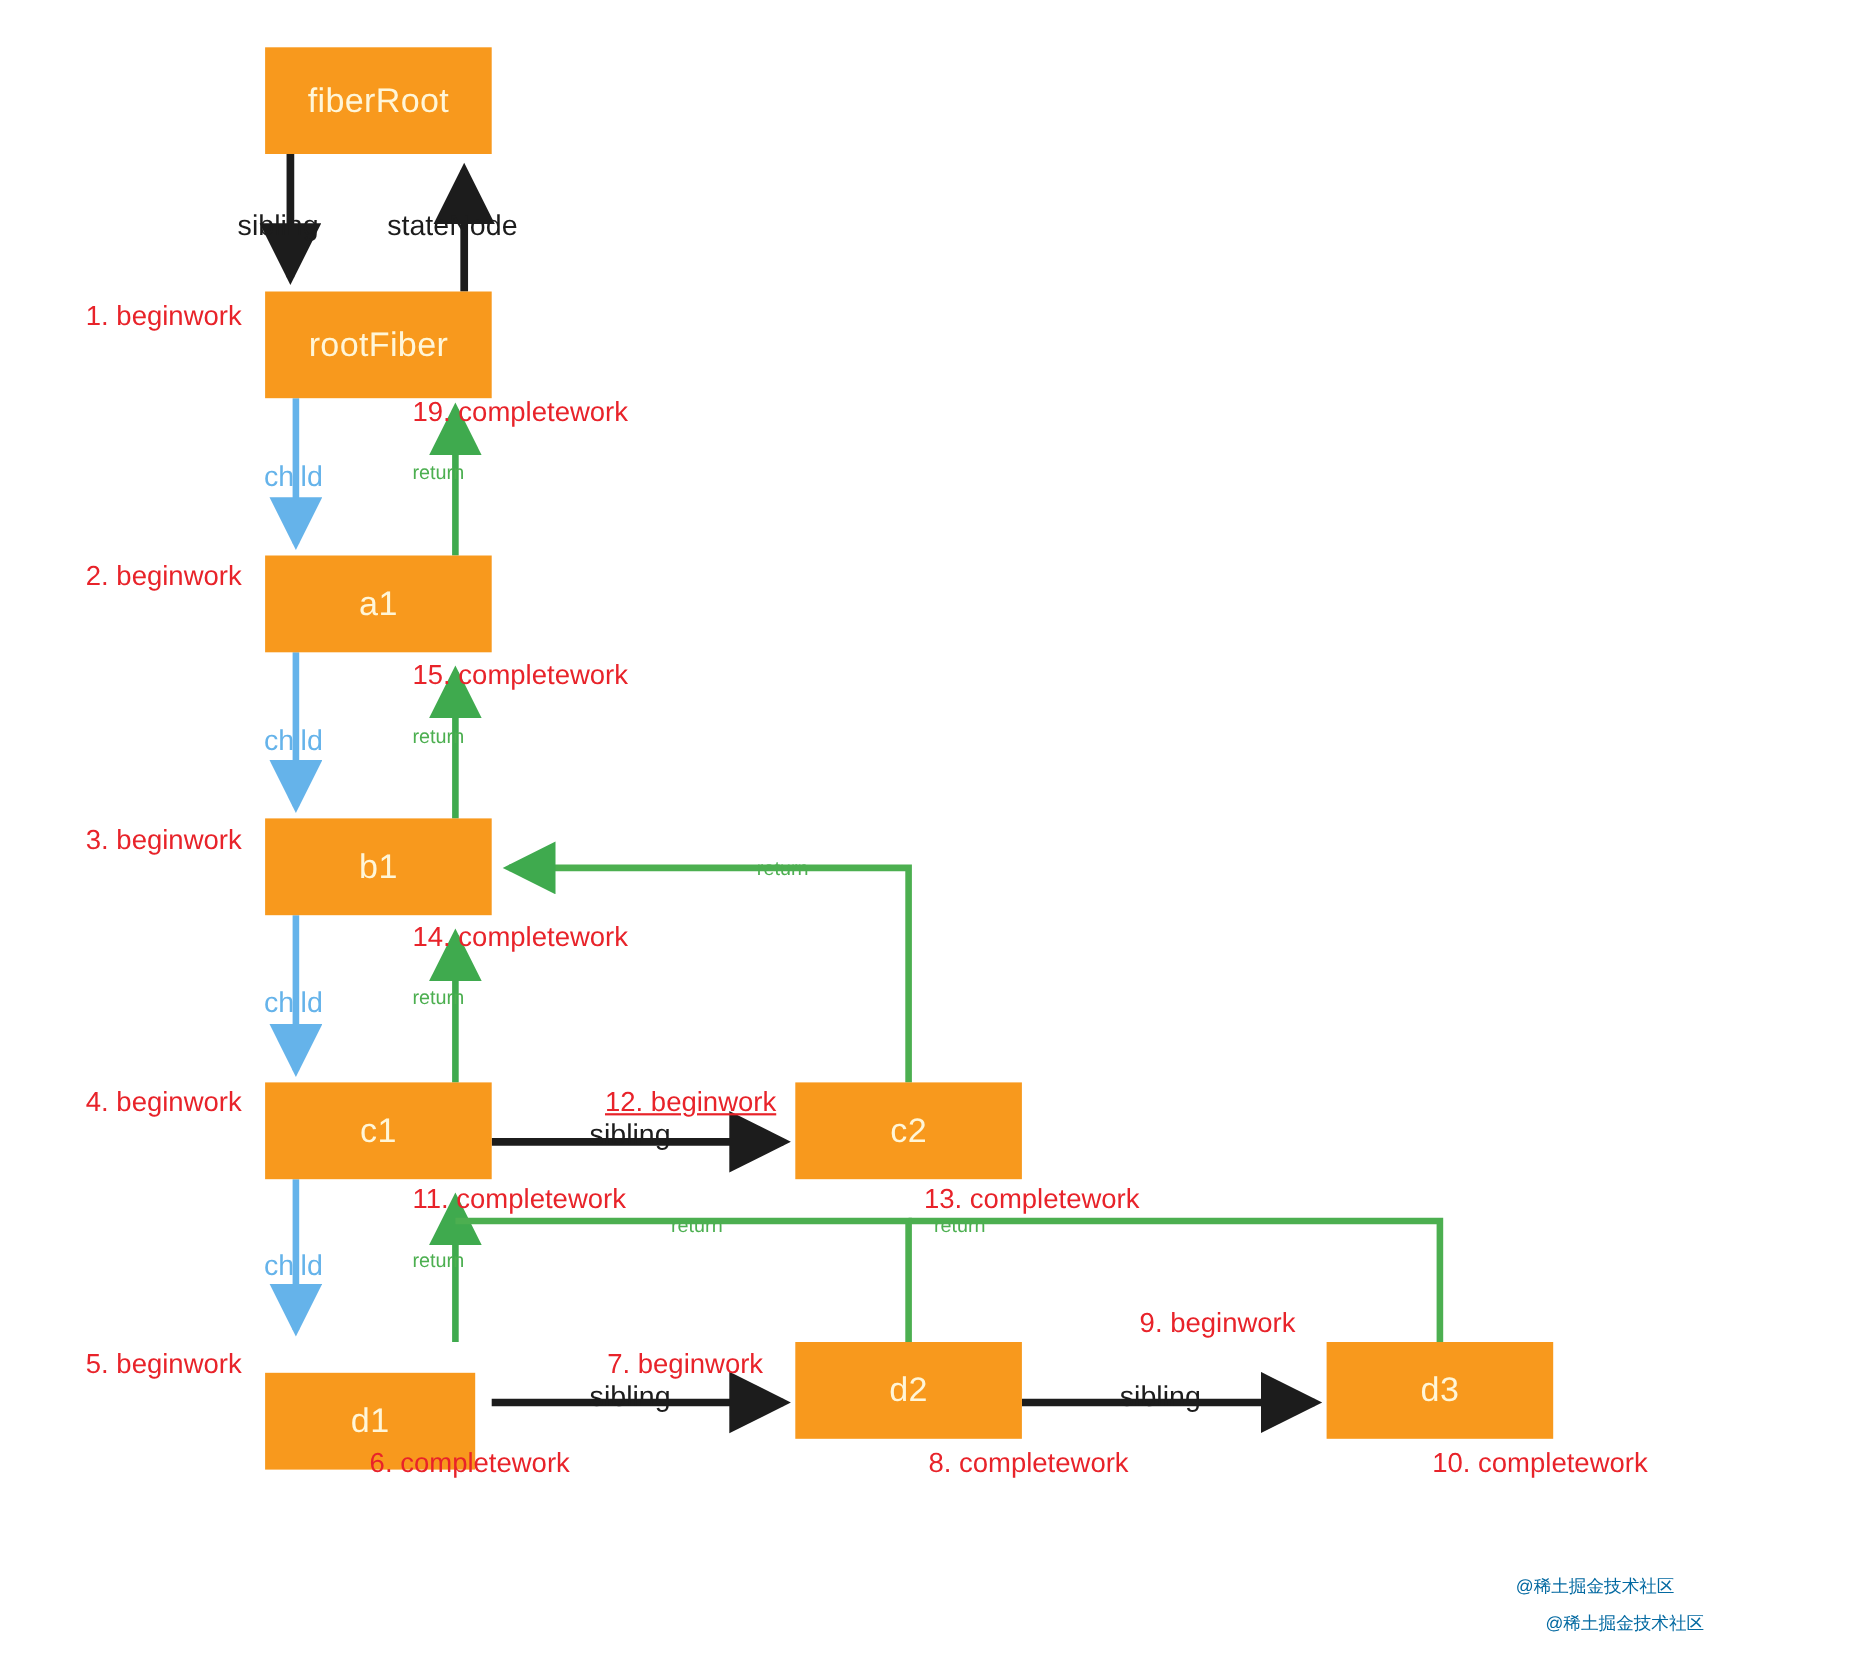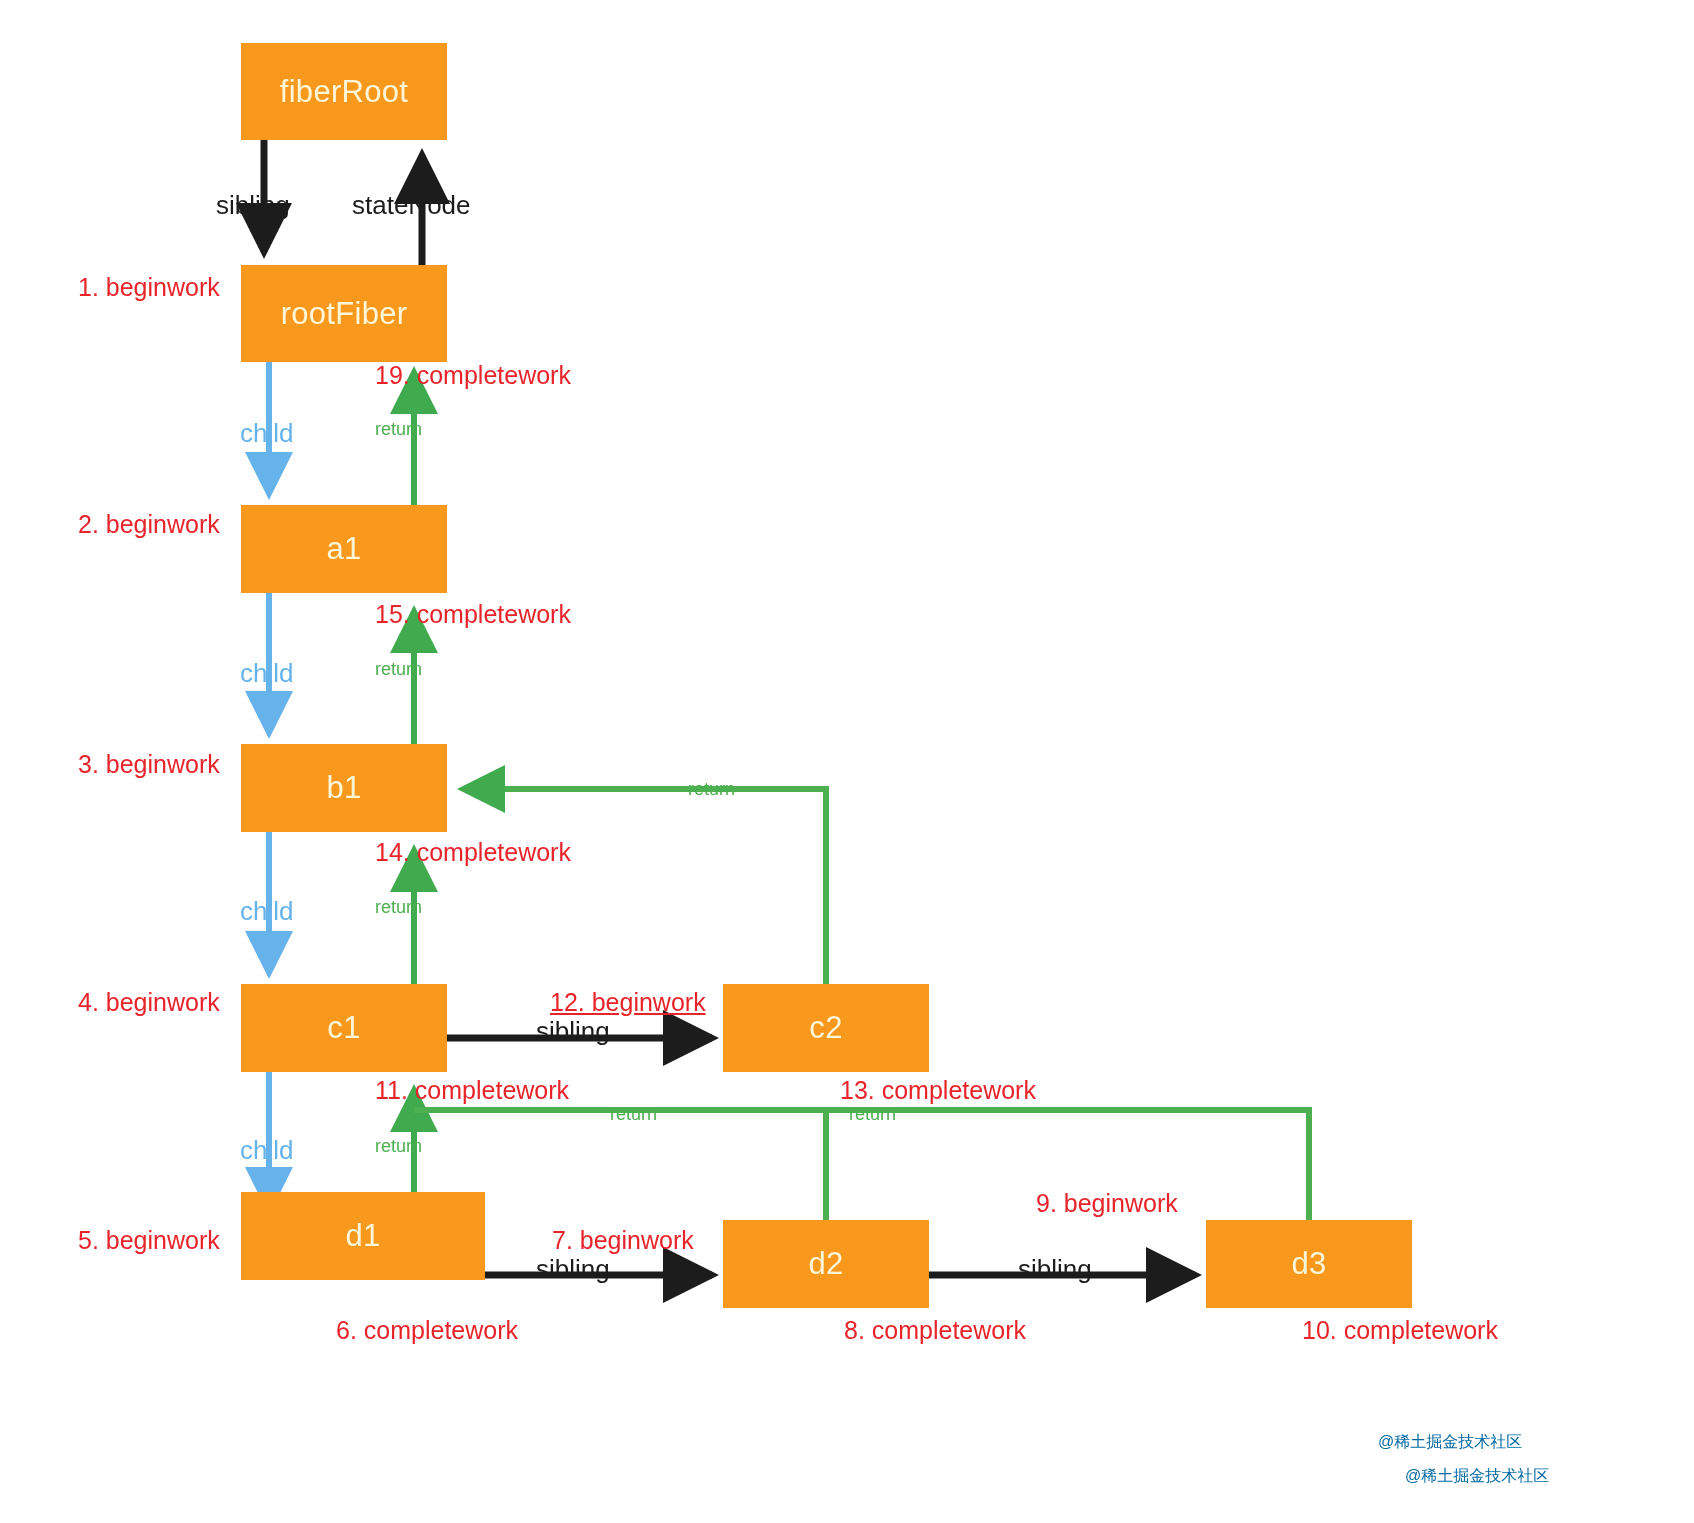--- a/index.html
+++ b/index.html
@@ -165,21 +165,21 @@
   </div>
 
   <div class="node-box" style="left:241px;top:984px;width:206px;height:88px;">
     <span>c1</span>
   </div>
 
   <div class="node-box" style="left:723px;top:984px;width:206px;height:88px;">
     <span>c2</span>
   </div>
 
-  <div class="node-box" style="left:241px;top:1192px;width:244px;height:88px;">
+  <div class="node-box" style="left:241px;top:1248px;width:191px;height:88px;">
     <span>d1</span>
   </div>
 
   <div class="node-box" style="left:723px;top:1220px;width:206px;height:88px;">
     <span>d2</span>
   </div>
 
   <div class="node-box" style="left:1206px;top:1220px;width:206px;height:88px;">
     <span>d3</span>
   </div>

